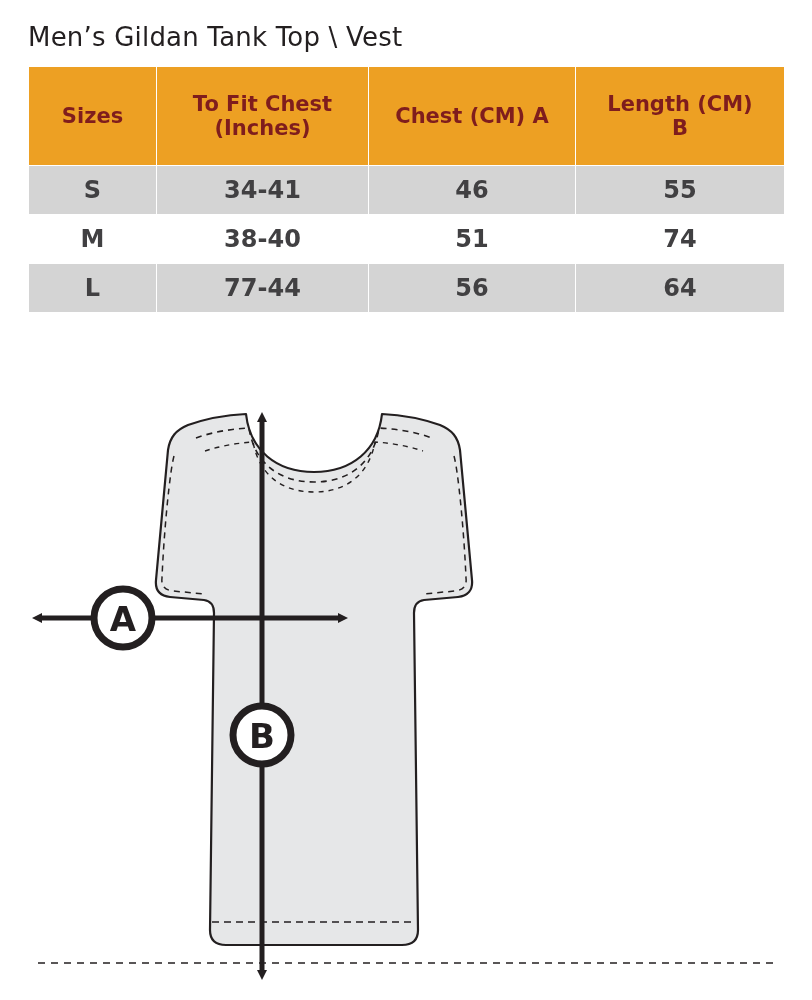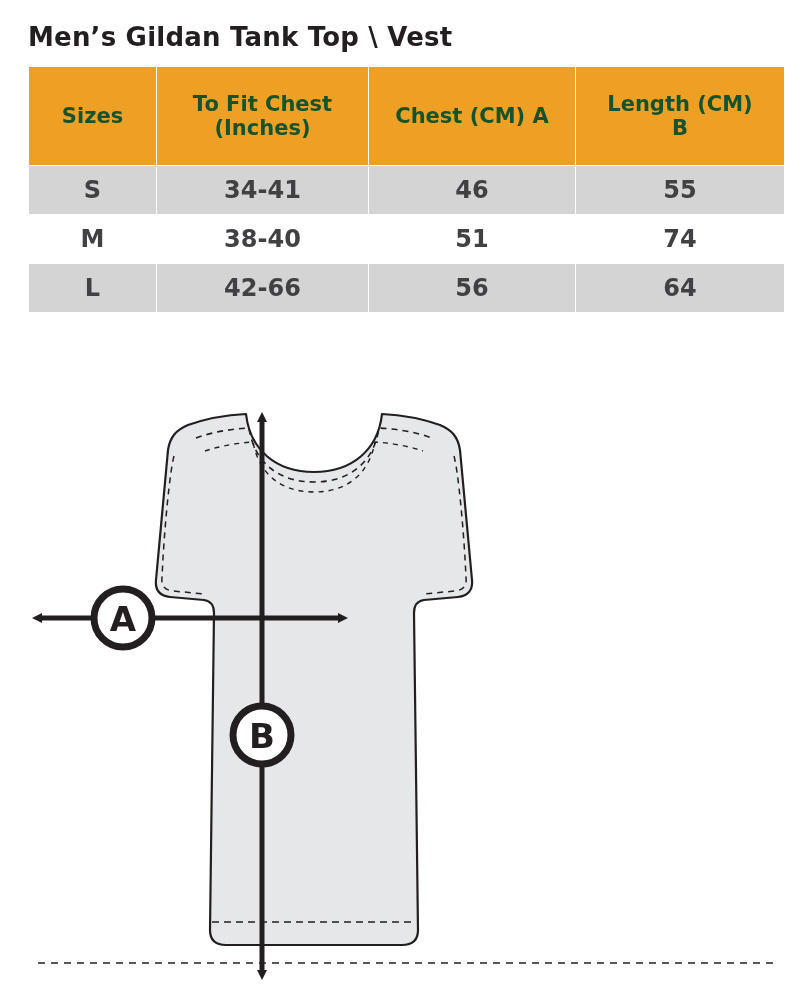--- a/index.html
+++ b/index.html
@@ -18,36 +18,36 @@
   .page {
     width: 812px;
     height: 1000px;
     position: relative;
   }
   .title {
     position: absolute;
     left: 28px;
     top: 22px;
     font-size: 26px;
-    font-weight: bold;
+    font-weight: normal;
     letter-spacing: 0.2px;
     color: #231f20;
     font-family: "DejaVu Sans", sans-serif;
   }
   table.size-table {
     position: absolute;
     left: 28px;
     top: 66px;
     width: 756px;
     border-collapse: collapse;
     table-layout: fixed;
   }
   table.size-table th {
     background: #eda023;
-    color: #14532d;
+    color: #7f1d1d;
     font-size: 21px;
     font-weight: bold;
     padding: 10px 4px;
     border: 1px solid #ffffff;
     line-height: 1.15;
     height: 78px;
     vertical-align: middle;
   }
   table.size-table td {
     font-size: 24px;
@@ -117,21 +117,21 @@
         <td>55</td>
       </tr>
       <tr class="row-even">
         <td>M</td>
         <td>38-40</td>
         <td>51</td>
         <td>74</td>
       </tr>
       <tr class="row-odd">
         <td>L</td>
-        <td>42-66</td>
+        <td>77-44</td>
         <td>56</td>
         <td>64</td>
       </tr>
     </tbody>
   </table>
 
   <div class="diagram">
     <svg width="812" height="590" viewBox="0 0 812 590" xmlns="http://www.w3.org/2000/svg">
       <defs>
         <marker id="arrowL" markerWidth="12" markerHeight="12" refX="10" refY="5" orient="auto" markerUnits="userSpaceOnUse">

